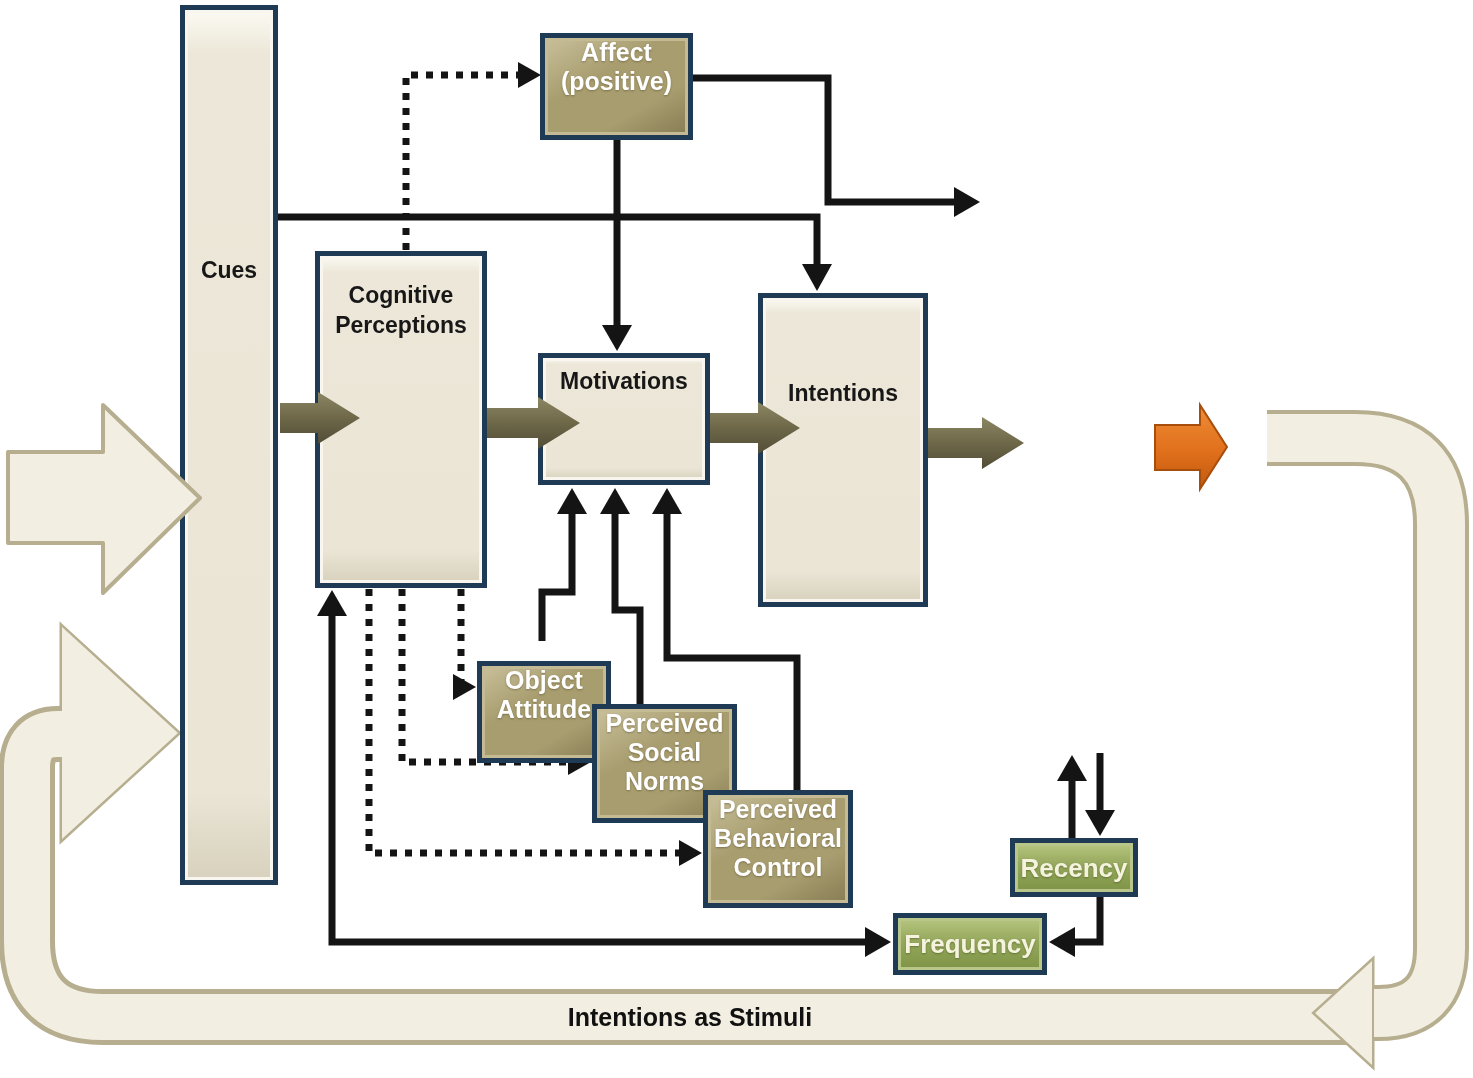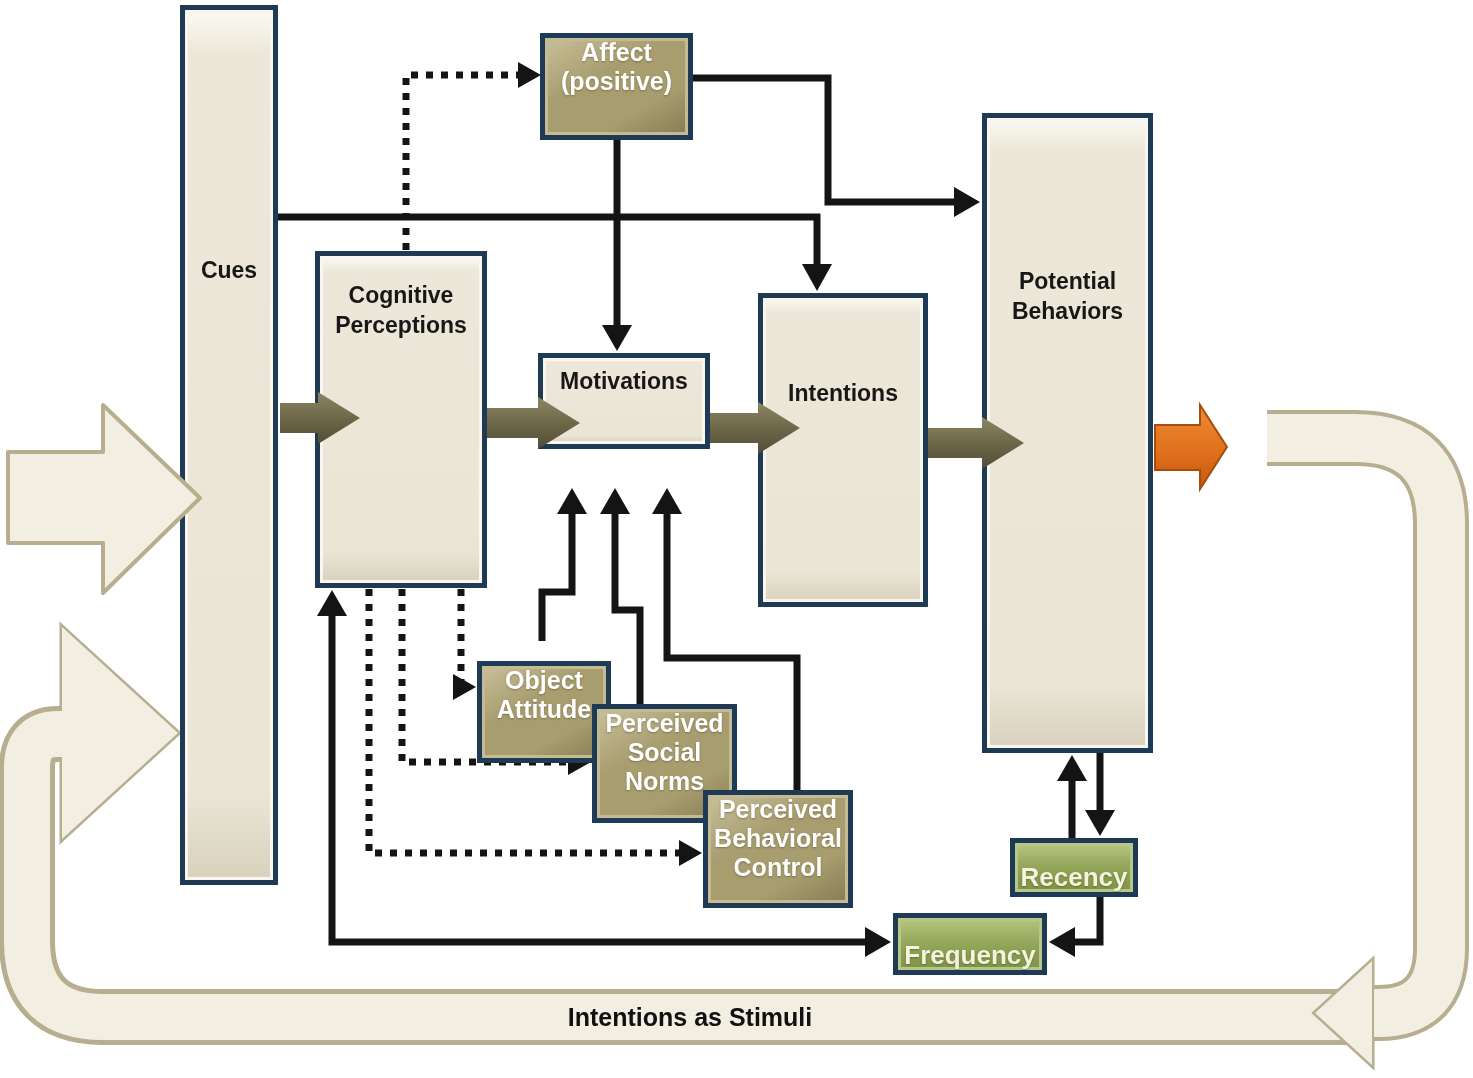--- a/index.html
+++ b/index.html
@@ -12,21 +12,21 @@
   .box{position:absolute;box-sizing:border-box;border:5px solid #1f3a54;
        display:flex;justify-content:center;font-weight:bold;text-align:center;
        white-space:pre-line;z-index:2;}
   .cream{background:linear-gradient(180deg,#fbfaf3 0%,#ece7d8 5%,#eae5d5 90%,#d7d1bd 100%);
          color:#171717;box-shadow:inset 0 0 0 3px #f8f6ee;font-size:23px;line-height:30px;}
   .khaki{background:linear-gradient(150deg,#c9c09b 0%,#a89d6f 38%,#a89d6f 70%,#877c53 100%);
          color:#ffffff;box-shadow:inset 0 0 0 3px #c4ba93;text-shadow:0 1px 2px rgba(60,50,20,.4);
          font-size:25px;line-height:29px;align-items:flex-start;}
   .green{background:linear-gradient(180deg,#b7c680 0%,#95a85c 45%,#7d9345 100%);
          color:#f5f3de;box-shadow:inset 0 0 0 3px #b9c689;text-shadow:0 1px 2px rgba(40,55,10,.4);
-         font-size:26px;line-height:30px;align-items:flex-end;}
+         font-size:26px;line-height:30px;align-items:center;}
   .freetext{position:absolute;text-align:center;color:#111;font-weight:bold;white-space:pre-line;}
   .serif{font-family:"Liberation Serif",serif;font-size:25px;line-height:29px;}
   .bandlabel{font-family:"Liberation Sans",sans-serif;font-size:25px;}
 </style>
 </head>
 <body>
 
 <div class="stage">
 
   <svg class="layer under" viewBox="0 0 1473 1078">
@@ -95,29 +95,26 @@
     <polygon points="702,853 679,840 679,866" fill="#141414"></polygon>
   </svg>
 
   <div class="box cream" style="left:180px;top:5px;width:98px;height:880px;padding-top:245px;">
     <span>Cues</span></div>
 
   <div class="box cream" style="left:315px;top:251px;width:172px;height:337px;padding-top:24px;">
     <span>Cognitive
 Perceptions</span></div>
 
-  <div class="box cream" style="left:538px;top:353px;width:172px;height:96px;padding-top:8px;">
+  <div class="box cream" style="left:538px;top:353px;width:172px;height:132px;padding-top:8px;">
     <span>Motivations</span></div>
 
   <div class="box cream" style="left:758px;top:293px;width:170px;height:314px;padding-top:80px;">
     <span>Intentions</span></div>
 
-  <div class="box cream" style="left:982px;top:113px;width:171px;height:640px;padding-top:148px;">
-    <span>Potential
-Behaviors</span></div>
 
   <div class="box khaki" style="left:540px;top:33px;width:153px;height:107px;">
     <span>Affect
 (positive)</span></div>
 
   <div class="box khaki" style="left:477px;top:641px;width:134px;height:102px;margin-top:20px;">
     <span>Object
 Attitude</span></div>
 
   <div class="box khaki" style="left:592px;top:704px;width:145px;height:119px;">

